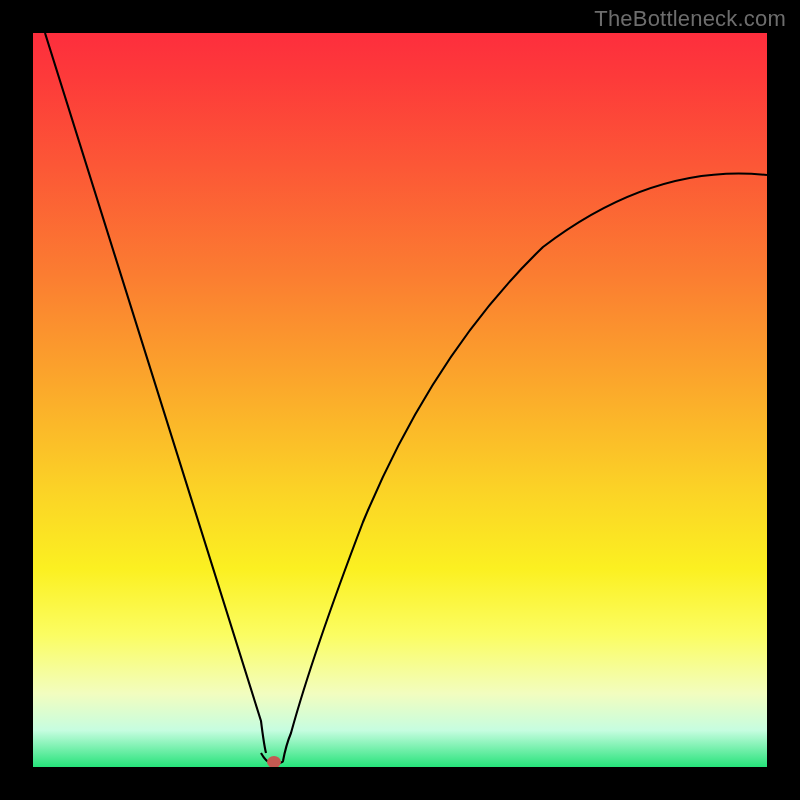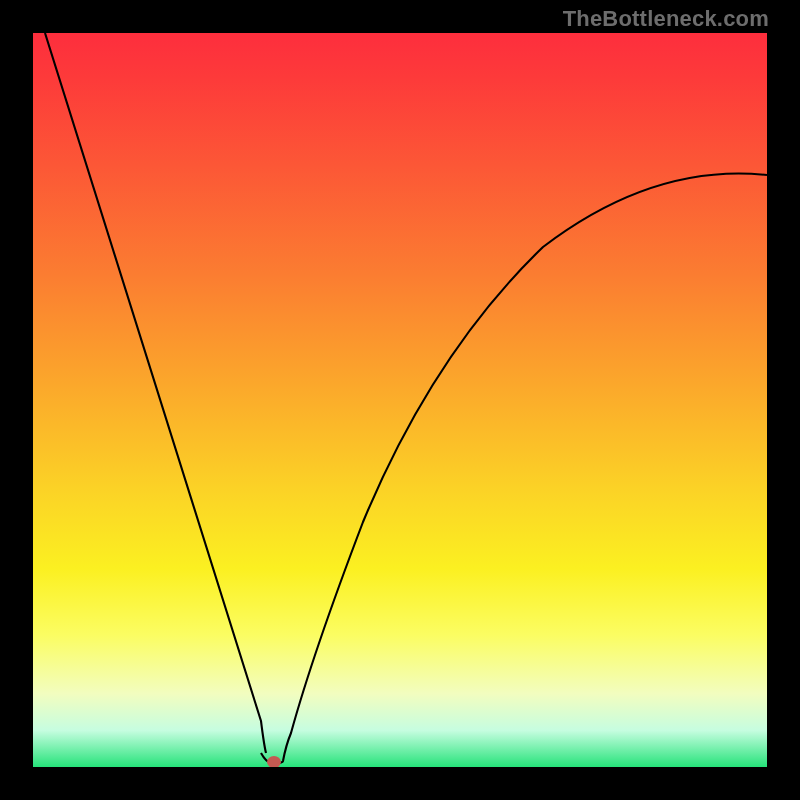--- a/index.html
+++ b/index.html
@@ -37,24 +37,24 @@
       #fbf021 73%,
       #fbfd62 82%,
       #f2fdbf 90%,
       #c6fde0 95%,
       #26e37a 100%
     );
   }
   .watermark {
     position: absolute;
     top: 6px;
-    right: 31px;
+    right: 14px;
     color: #6d6d6d;
     font-size: 22px;
-    font-weight: 700;
+    font-weight: 400;
     letter-spacing: 0.2px;
     user-select: none;
   }
   .svg-layer {
     position: absolute;
     left: 33px;
     top: 33px;
     width: 734px;
     height: 734px;
     pointer-events: none;

